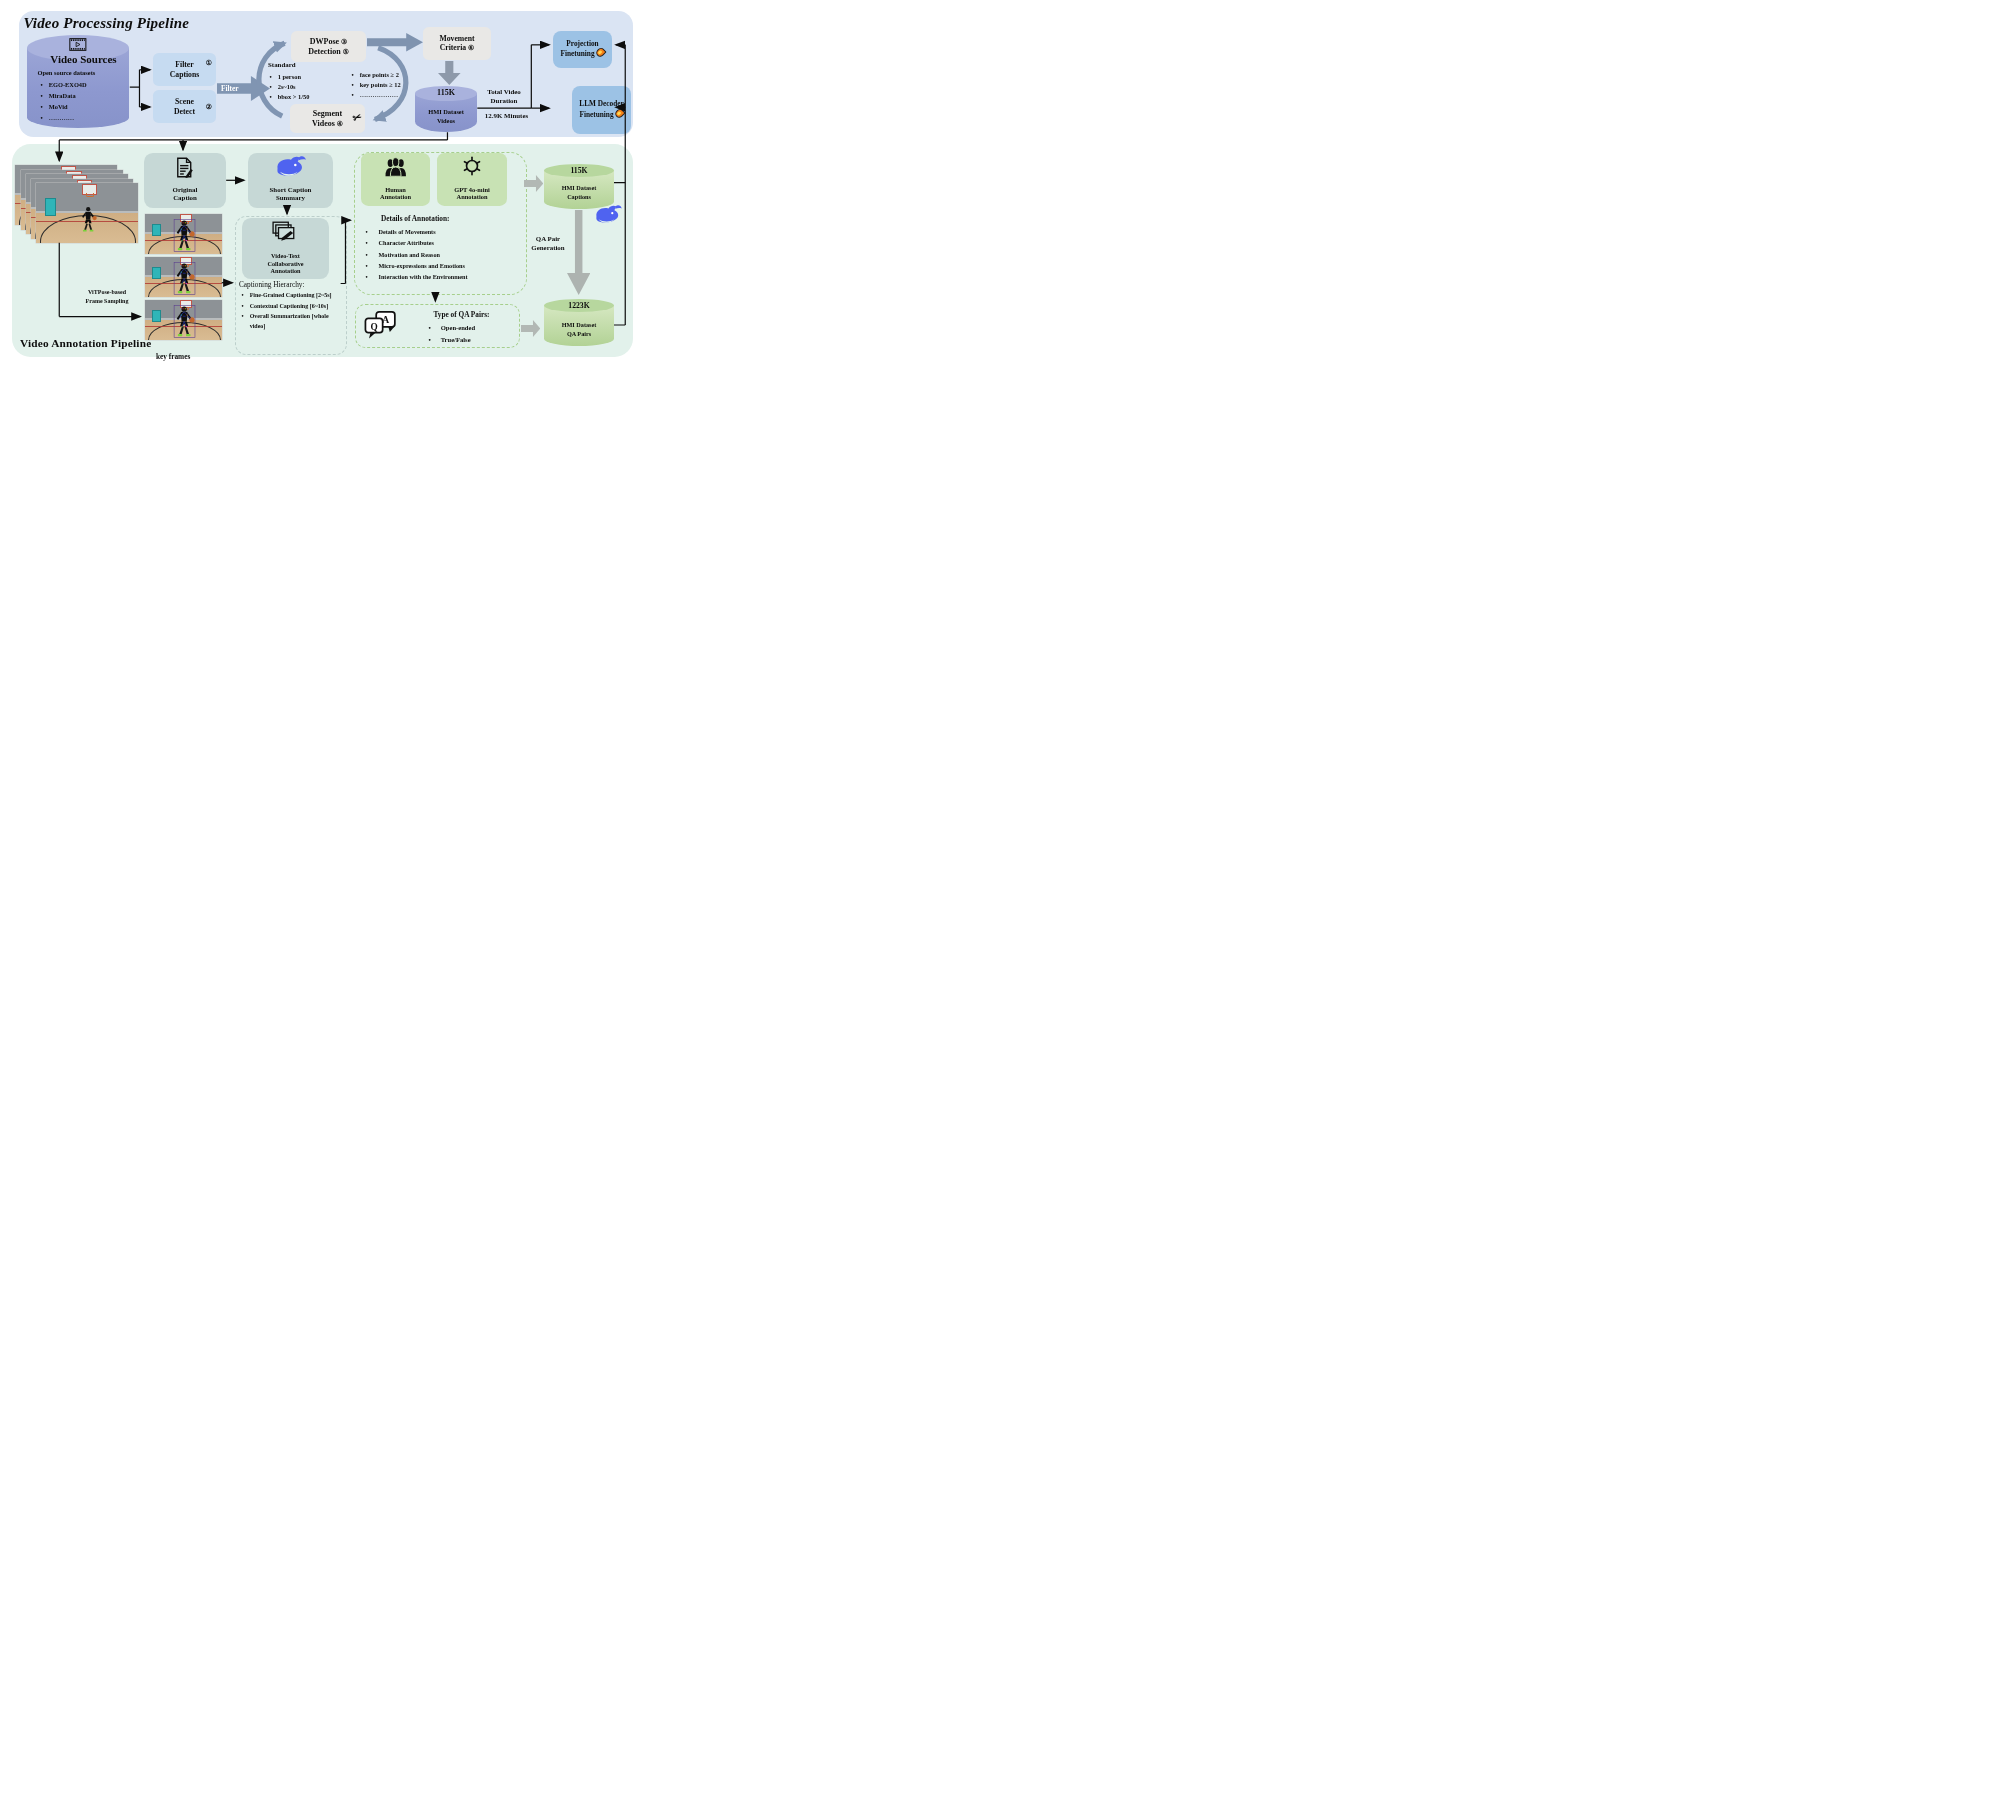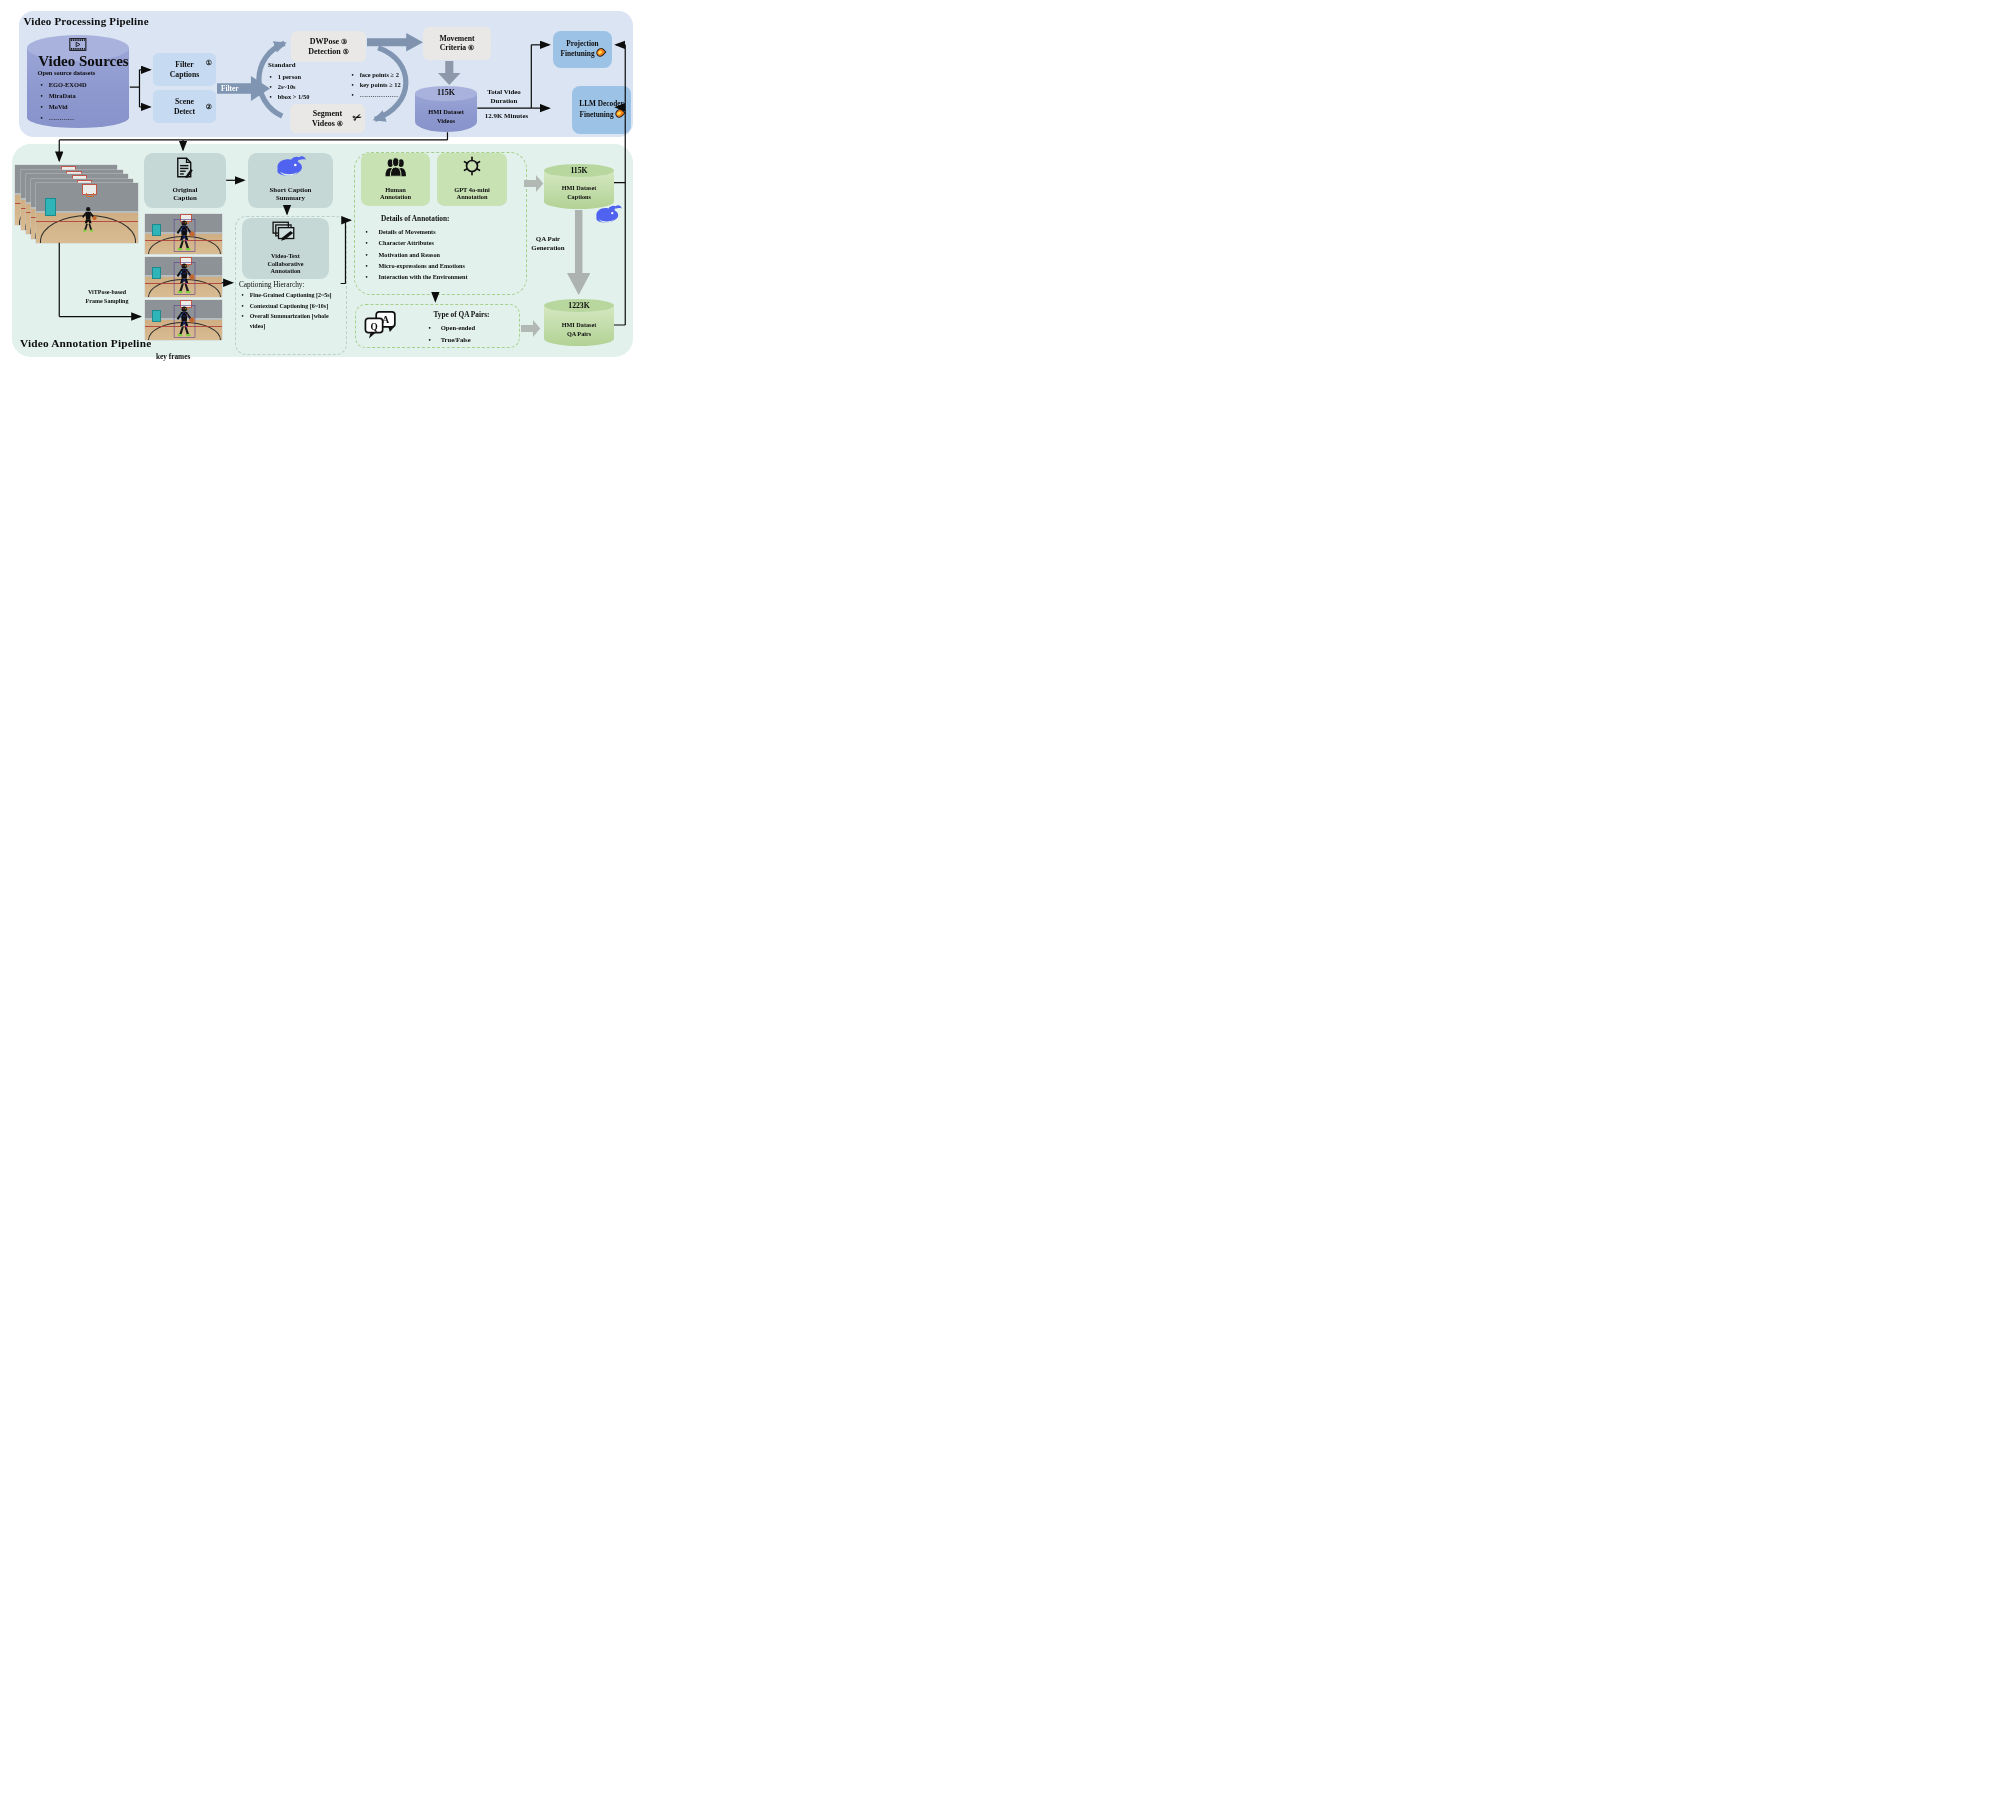--- a/index.html
+++ b/index.html
@@ -88,21 +88,21 @@
         <circle cx="24" cy="58" r="1.6" fill="#43c94c"></circle>
           <circle cx="36" cy="58" r="1.6" fill="#e33fd0"></circle>
       </g>
     </g>
   </defs>
 </svg>
 
 <div class="panel panel-top"></div>
 <div class="panel panel-bottom"></div>
 
-<div class="ptitle" style="left:23.4px;top:14.5px;font-size:11px;">Video Processing Pipeline</div>
+<div class="ptitle" style="left:23.4px;top:14.5px;font-size:15px;font-style:italic;">Video Processing Pipeline</div>
 <div class="ptitle" style="left:20px;top:337px;font-size:11.3px;">Video Annotation Pipeline</div>
 
 <svg class="abs" style="left:0;top:0;z-index:1;" width="645" height="363" viewBox="0 0 1600 900">
   <defs>
     <marker id="ab" markerWidth="9" markerHeight="8" refX="7.5" refY="3.5" orient="auto" markerUnits="strokeWidth">
       <path d="M0,0 L9,3.5 L0,7 Z" fill="#0d0d0d"></path>
     </marker>
     <marker id="as" markerWidth="40" markerHeight="34" refX="26" refY="15" orient="auto" markerUnits="userSpaceOnUse">
       <path d="M0,0 L32,15 L0,30 Z" fill="#8095b2"></path>
     </marker>
@@ -150,21 +150,21 @@
       <rect x="4" y="23" width="3" height="4"></rect>
         <rect x="9" y="23" width="3" height="4"></rect>
         <rect x="14" y="23" width="3" height="4"></rect>
         <rect x="19" y="23" width="3" height="4"></rect>
         <rect x="24" y="23" width="3" height="4"></rect>
         <rect x="29" y="23" width="3" height="4"></rect>
         <rect x="34" y="23" width="2" height="4"></rect>
     </g>
     <path d="M16 10 l9 5 -9 5 z" fill="none" stroke="#111" stroke-width="2"></path>
   </svg>
-  <div class="ctxt" style="top:17.7px;font-size:15px;padding-left:11px;">Video Sources</div>
+  <div class="ctxt" style="top:17.7px;font-size:11px;padding-left:11px;">Video Sources</div>
   <div class="abs" style="left:10.5px;top:34px;z-index:3;font-weight:700;font-size:6.4px;">Open source datasets</div>
   <ul class="blist abs" style="left:12px;top:44px;z-index:3;font-size:6.4px;line-height:11px;width:85px;">
     <li>EGO-EXO4D</li>
     <li>MiraData</li>
     <li>MoVid</li>
     <li>…………</li>
   </ul>
 </div>
 
 <div class="box b-blue" style="left:153px;top:53px;width:63px;height:33px;">

